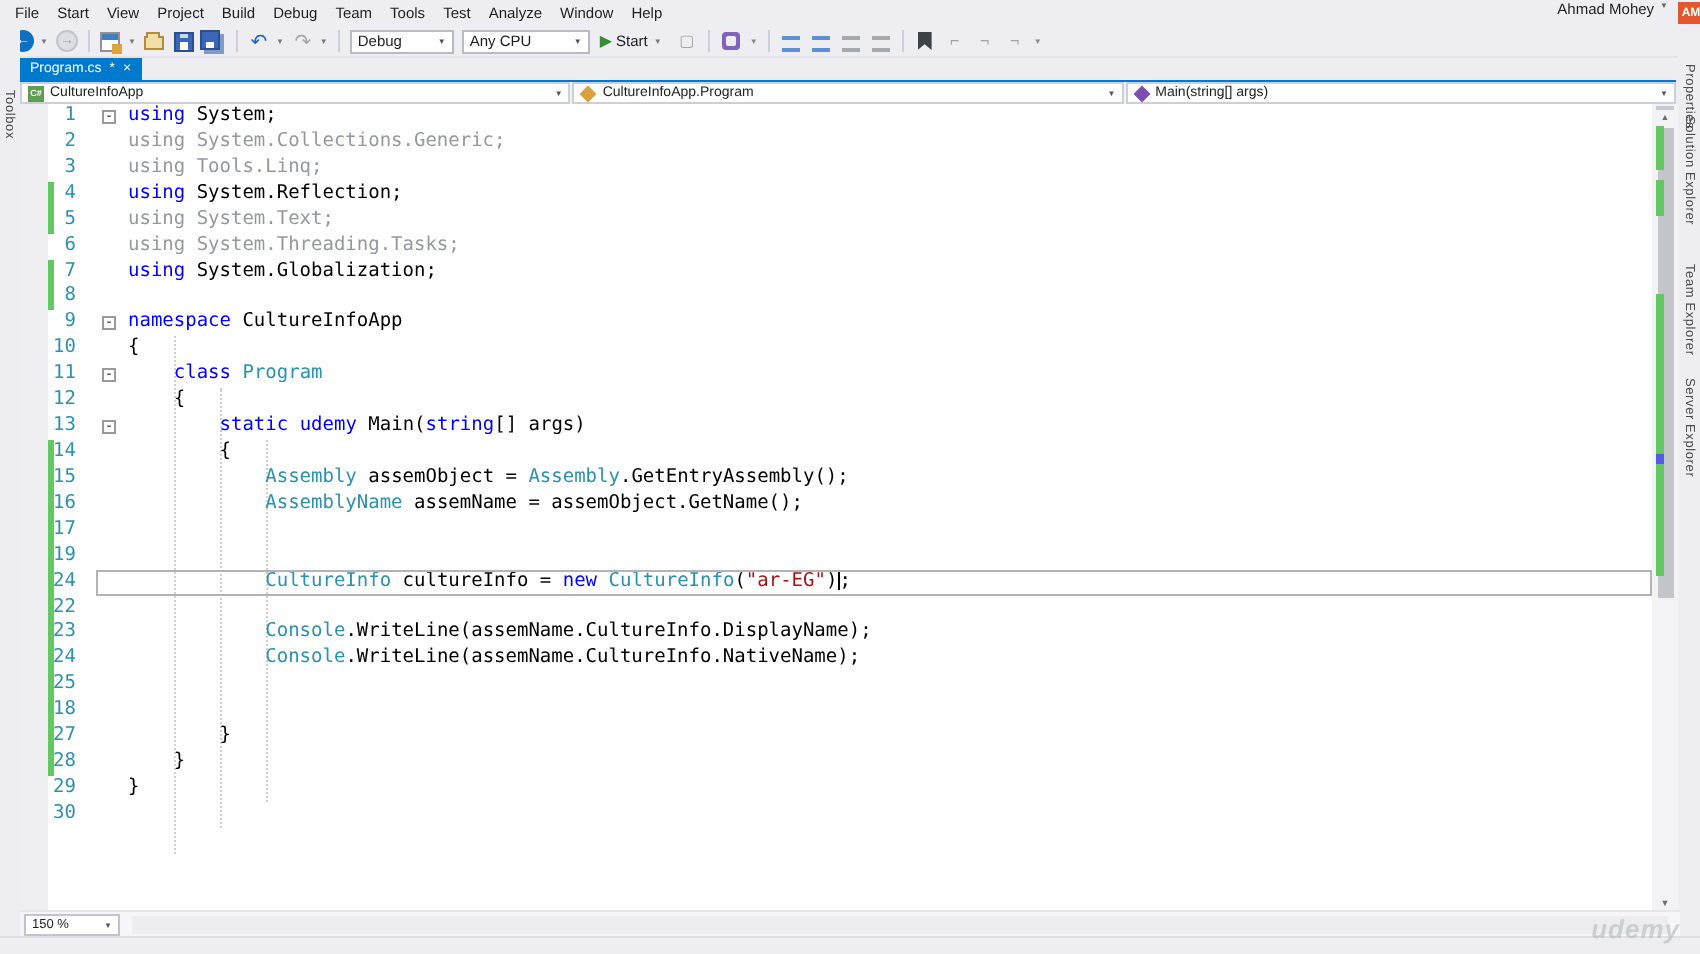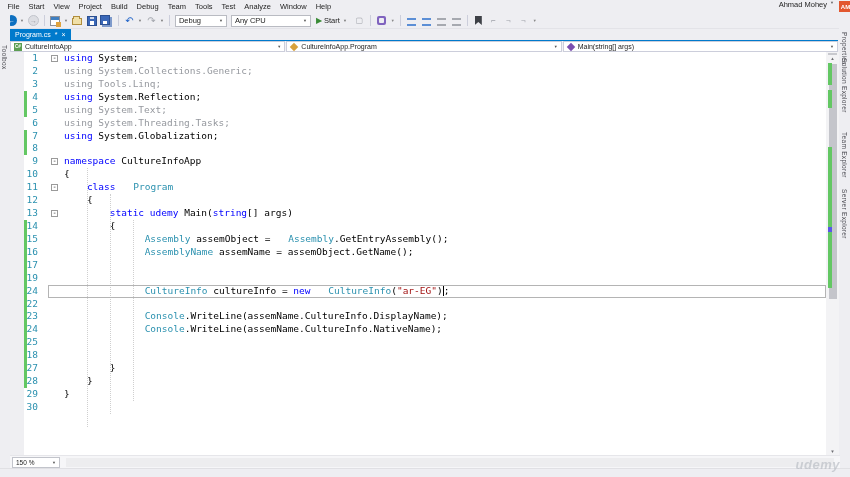--- a/index.html
+++ b/index.html
@@ -38,21 +38,21 @@
   .save-ico { background:#3A67B8; border:1px solid #2B4F91; }
   .save-ico::before { content:""; position:absolute; left:2px; bottom:0; width:4px; height:4px; background:#fff; }
   .save-ico::after  { content:""; position:absolute; left:2px; top:0; width:4px; height:2px; background:#CFD8EA; }
   .saveall-ico { background:#3A67B8; border:1px solid #2B4F91; box-shadow:2px 2px 0 0 #7E9ACB; margin:-2px 2px 0 -2px; }
   .saveall-ico::before { content:""; position:absolute; left:2px; bottom:0; width:4px; height:3px; background:#fff; }
   .undo-g { color:#1E62C8; font-size:10px; } .redo-g { color:#A3A6AD; font-size:10px; }
   .combo { height:12px; background:#fff; border:1px solid #B9BBC2; display:flex; align-items:center;
            padding:0 3px; gap:3px; margin:0 2px; }
   .combo .cx { flex:1; }
   .combo .dn { font-size:4px; color:#555; }
-  .combo.debug { width:52px; } .combo.cpu { width:80px; }
+  .combo.debug { width:52px; } .combo.cpu { width:64px; }
   .start { display:flex; align-items:center; gap:2px; margin:0 3px; }
   .start .play { color:#388A34; font-size:8px; }
   .gray-glyph { color:#A0A3AA; font-size:8px; }
   .purple-ico { width:9px; height:9px; background:#8063BF; border-radius:2px; position:relative; }
   .purple-ico::before { content:""; position:absolute; inset:2px; background:#EEEEF2; border-radius:1px; }
   .flag-ico { width:7px; height:9px; background:#3E4147; clip-path:polygon(0 0,100% 0,100% 100%,50% 68%,0 100%); }
   .lines-ico { width:9px; height:8px; border-top:2px solid #A6A9B0; border-bottom:2px solid #A6A9B0; margin-top:2px; }
   .lines-ico.blue { border-color:#5C8FD6; }
   .overflow { display:flex; flex-direction:column; align-items:center; margin:0 2px; }
   .overflow i { font-style:normal; font-size:4px; color:#888; line-height:3px; }
@@ -83,21 +83,21 @@
   .guides-layer div { position:absolute; width:0; border-left:1px dotted #CFCFCF; }
   .rows { position:absolute; left:0; top:0; right:0; }
   .code-row { display:flex; height:var(--lh); line-height:var(--lh); }
   .ln { width:38px; padding-right:10px; text-align:right; color:#2B91AF; flex:none; }
   .line-main { flex:1; display:flex; min-width:0; }
   .code-row.current .line-main { outline:1px solid #B4B4B4; outline-offset:-1px; }
   .fold-cell { width:16px; flex:none; position:relative; }
   .fold-box { position:absolute; left:3px; top:3px; width:7px; height:7px; border:1px solid #9A9A9A;
               background:#fff; font-size:7px; line-height:5px; text-align:center; color:#222; }
   .ctext { white-space:pre; flex:1; color:#000; }
-  .kw { color:#0000FF; } .ty { color:#2B91AF;margin-left:12px; } .st { color:#A31515; }
+  .kw { color:#0000FF; } .ty { color:#2B91AF; } .st { color:#A31515; }
   .gr { color:#95989E; } .pl { color:#000; }
   .cr { display:inline-block; width:1px; height:10px; background:#000; vertical-align:-2px; }
 
   
   .vscroll { position:absolute; top:52px; left:826px; width:13px; height:403px; background:#F3F3F5; }
   .vs-grip { position:absolute; top:1px; left:2px; width:9px; height:2px; background:#C8C9CE; }
   .vs-up { position:absolute; top:4px; left:0; width:13px; text-align:center; font-size:4.5px; color:#6E6E73; }
   .vs-thumb { position:absolute; top:12px; left:3px; width:8px; height:235px; background:#C4C5CB; }
   .marks-layer div { position:absolute; left:2px; width:4px; }
   .vs-down { position:absolute; bottom:1px; left:0; width:13px; text-align:center; font-size:4.5px; color:#6E6E73; }

